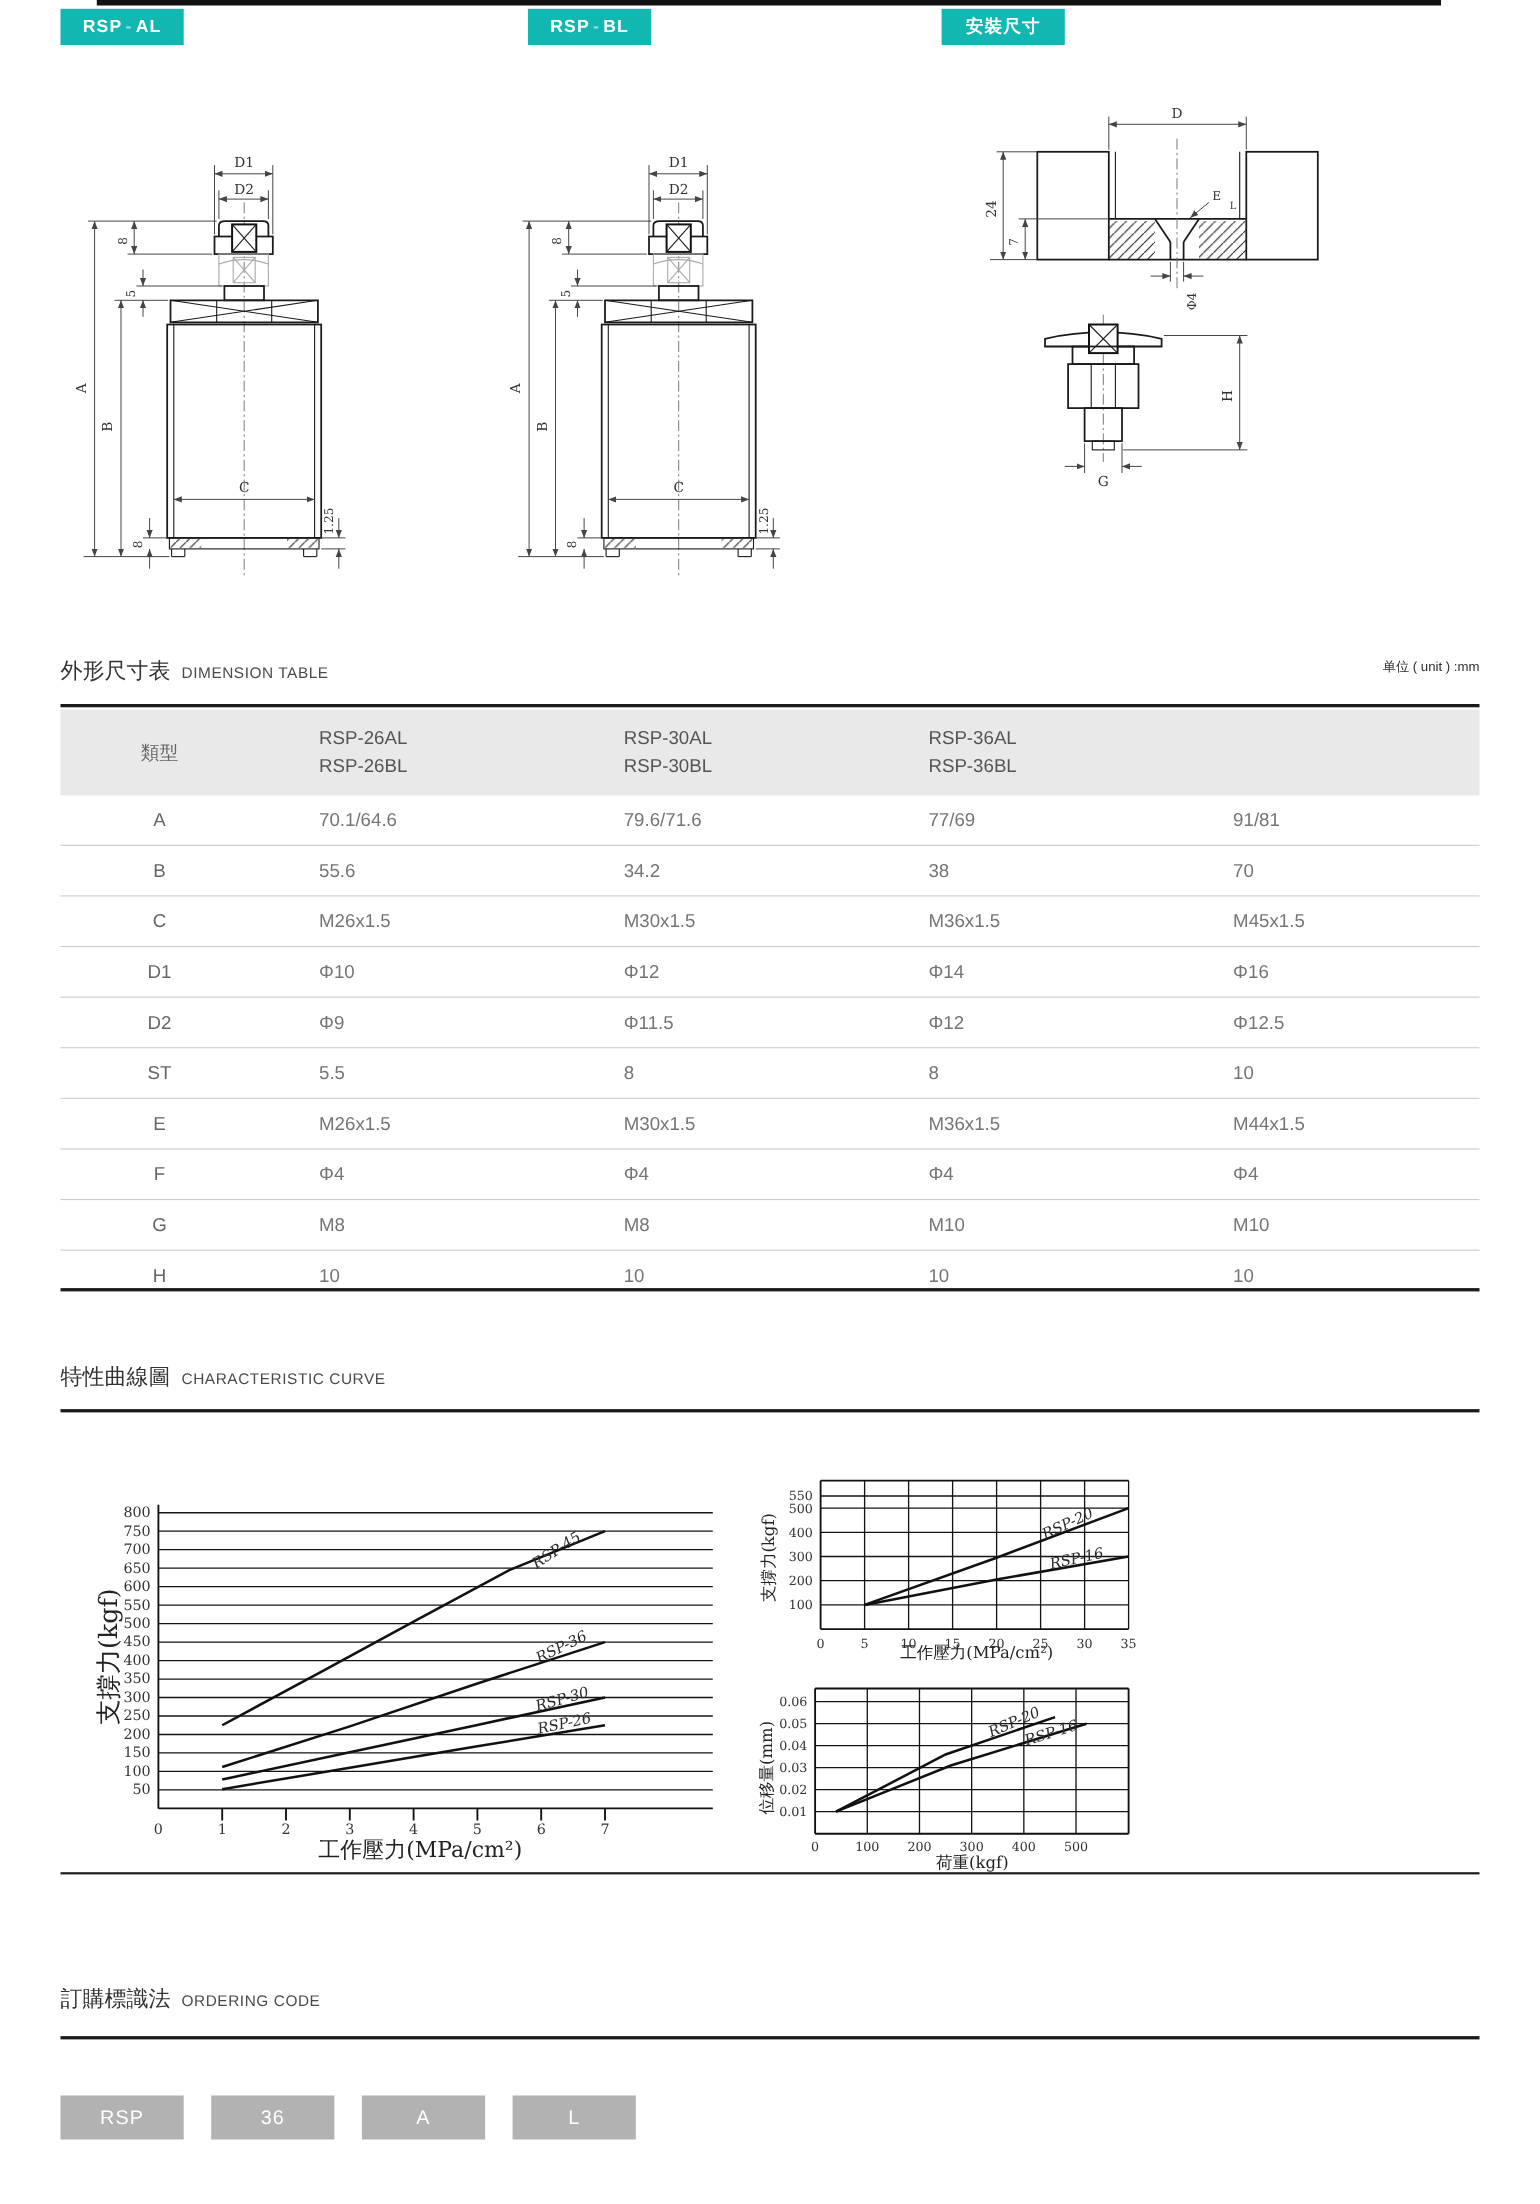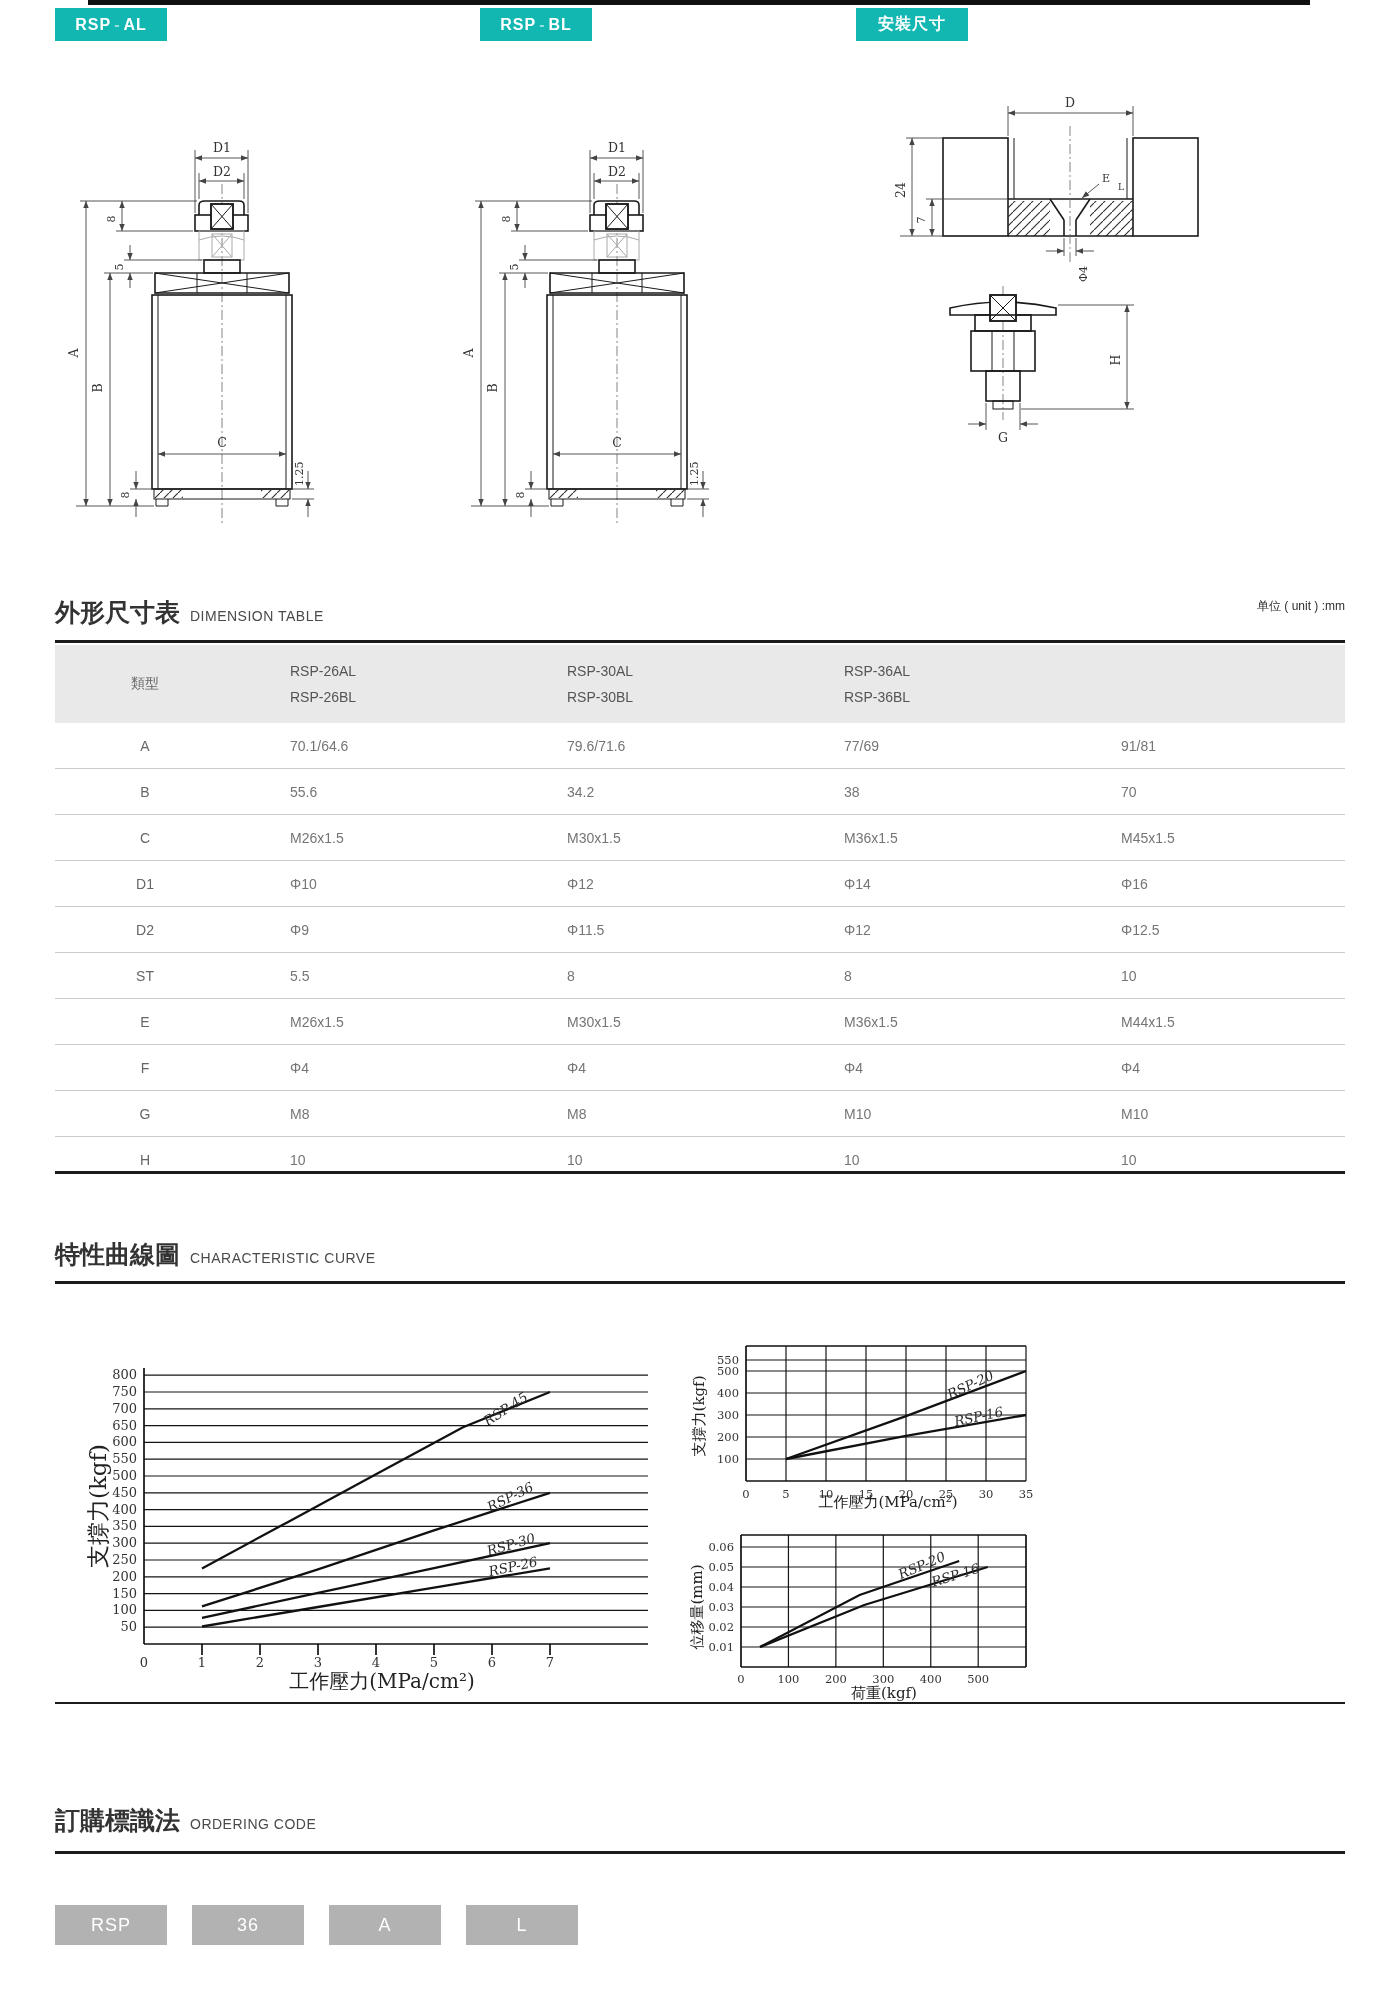--- a/index.html
+++ b/index.html
@@ -8,26 +8,26 @@
     font-family:"Liberation Sans",sans-serif;overflow:hidden;
   }
   .topbar{position:absolute;left:88px;top:0;width:1222px;height:5px;background:#111;}
   .badge{
     position:absolute;top:8px;width:112px;height:33px;background:#12b7b2;color:#fff;
     font-weight:bold;font-size:16px;letter-spacing:1px;
     display:flex;align-items:center;justify-content:center;
   }
   .badge .bsep{color:rgba(255,255,255,.55);margin:0 3px;font-weight:bold;}
   .sec-head{position:absolute;left:55px;width:1290px;height:32px;}
-  .sec-head .zh{font-size:25px;color:#333;font-weight:700;}
+  .sec-head .zh{font-size:20px;color:#333;font-weight:400;}
   .sec-head .en{font-size:14px;color:#4a4a4a;font-weight:400;margin-left:10px;letter-spacing:.5px;}
   .sec-head .unit{position:absolute;right:0;top:2px;font-size:12px;color:#2e2e2e;}
   .rule{position:absolute;left:55px;width:1290px;height:3px;background:#1b1b1b;}
   
-  .tbl{position:absolute;left:55px;top:645px;width:1290px;font-size:14px;}
+  .tbl{position:absolute;left:55px;top:645px;width:1290px;font-size:17px;}
   .tbl-head{display:grid;grid-template-columns:180px 277px 277px 277px 279px;background:#e9e9e9;height:78px;align-items:center;color:#555;}
   .tbl-row{display:grid;grid-template-columns:180px 277px 277px 277px 279px;height:45px;align-items:center;border-bottom:1px solid #ccc;color:#757575;}
   .tbl-row:last-child{border-bottom:none;}
   .cell.label-cell{text-align:center;color:#666;}
   .cell.val-cell{padding-left:55px;line-height:26px;}
   
   .oboxes{position:absolute;left:55px;top:1905px;display:flex;gap:25px;}
   .obox{width:112px;height:40px;background:#b2b2b2;color:#fff;font-size:18px;letter-spacing:1px;
     display:flex;align-items:center;justify-content:center;}
   

